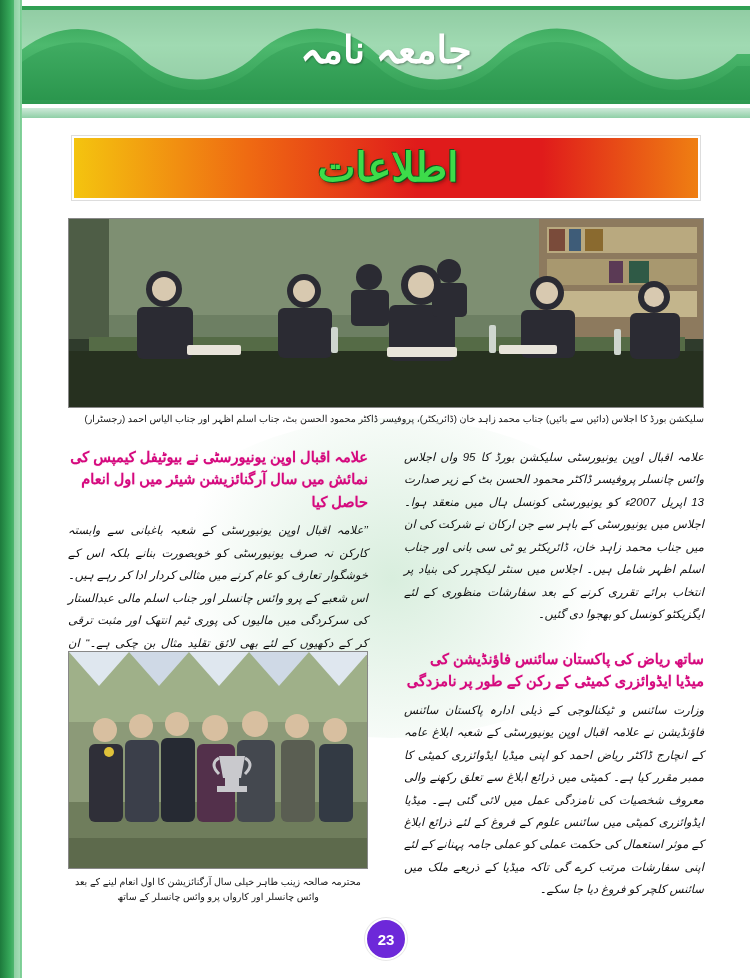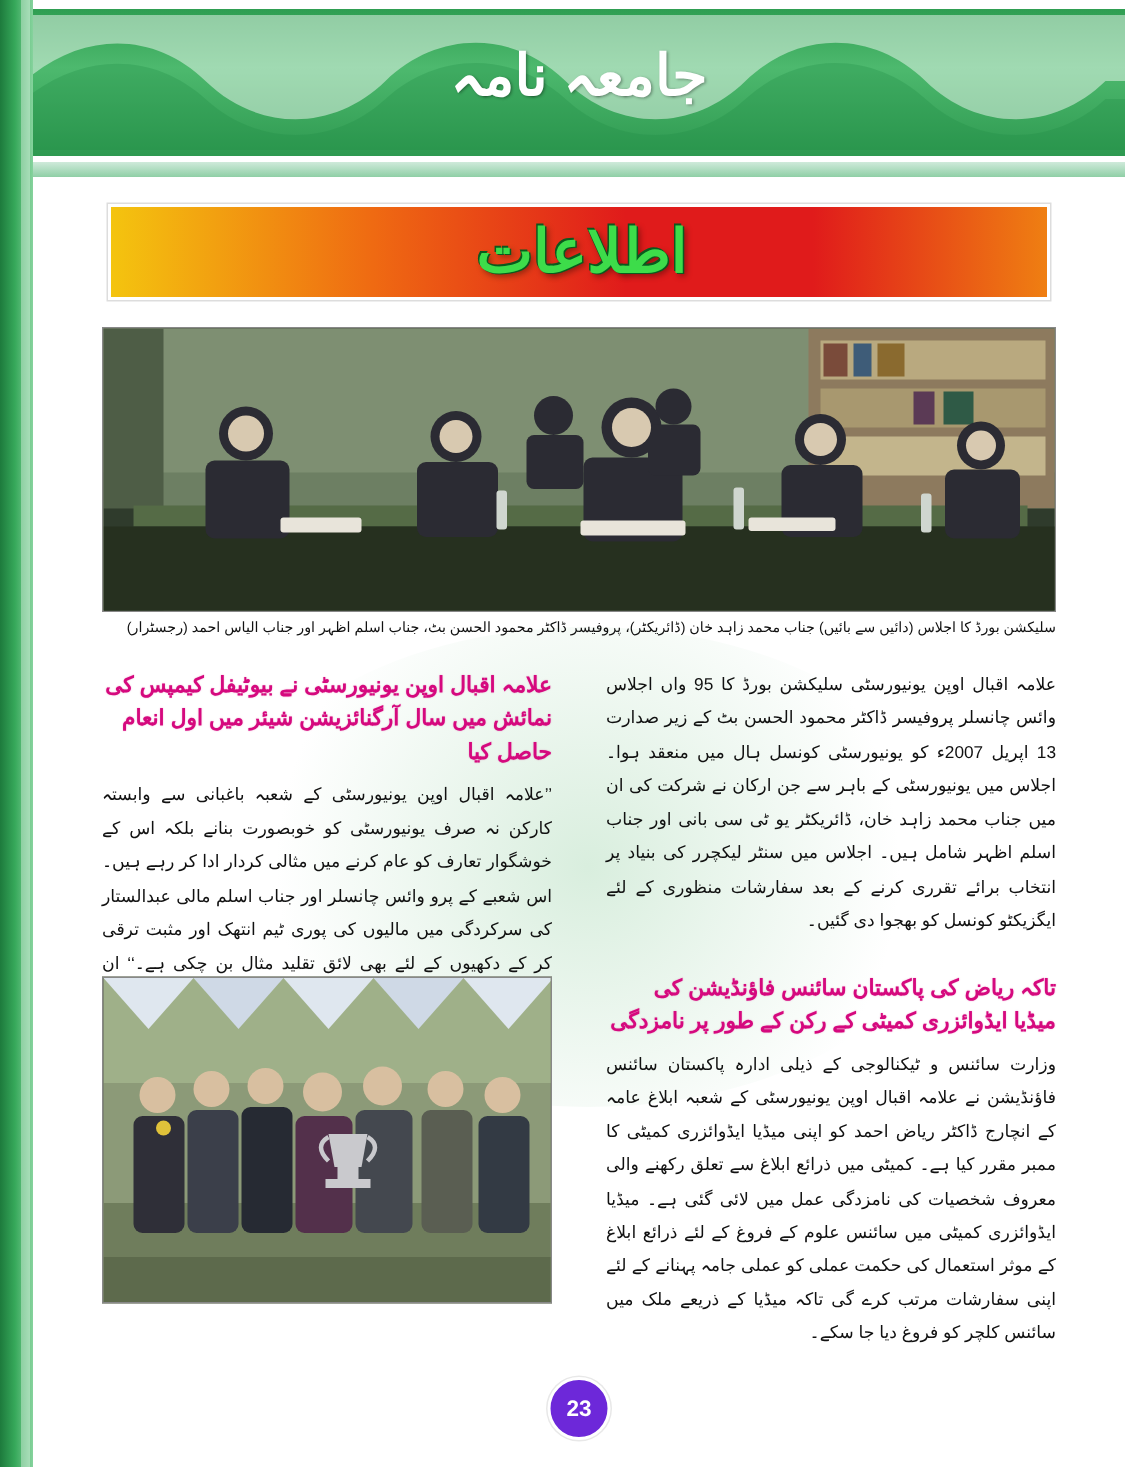--- a/index.html
+++ b/index.html
@@ -152,20 +152,21 @@
     direction: rtl;
     margin-bottom: 6px;
     text-shadow: 0 0 1px rgba(213,9,126,.4);
   }
   .body-ur {
     font-size: 11.5px;
     line-height: 1.95;
     color: #111;
     direction: rtl;
     text-align: justify;
+    font-style: italic;
   }
 
   
   .photo-bottom {
     position: absolute;
     left: 46px; top: 533px;
     width: 300px; height: 218px;
     border: 1px solid #888;
     overflow: hidden;
     background: #6a7a55;
@@ -329,23 +330,24 @@
         <g fill="#c9c9cd">
           <path d="M150,104 l26,0 l-4,22 l-18,0 z"></path>
           <rect x="156" y="126" width="14" height="8"></rect>
           <rect x="148" y="134" width="30" height="6"></rect>
           <path d="M150,106 q-10,6 0,16" fill="none" stroke="#c9c9cd" stroke-width="3"></path>
           <path d="M176,106 q10,6 0,16" fill="none" stroke="#c9c9cd" stroke-width="3"></path>
         </g>
         <circle cx="40" cy="100" r="5" fill="#e0c23a"></circle>
       </svg>
     </div>
+    <div class="photo-cap-bottom">محترمہ صالحہ زینب طاہر خیلی سال آرگنائزیشن کا اول انعام لینے کے بعد وائس چانسلر اور کارواں پرو وائس چانسلر کے ساتھ</div>
 
     <div class="block-lower-right">
-      <div class="head-pink">تاکہ ریاض کی پاکستان سائنس فاؤنڈیشن کی میڈیا ایڈوائزری کمیٹی کے رکن کے طور پر نامزدگی</div>
+      <div class="head-pink">ساتھ ریاض کی پاکستان سائنس فاؤنڈیشن کی میڈیا ایڈوائزری کمیٹی کے رکن کے طور پر نامزدگی</div>
       <div class="body-ur">وزارت سائنس و ٹیکنالوجی کے ذیلی ادارہ پاکستان سائنس فاؤنڈیشن نے علامہ اقبال اوپن یونیورسٹی کے شعبہ ابلاغ عامہ کے انچارج ڈاکٹر ریاض احمد کو اپنی میڈیا ایڈوائزری کمیٹی کا ممبر مقرر کیا ہے۔ کمیٹی میں ذرائع ابلاغ سے تعلق رکھنے والی معروف شخصیات کی نامزدگی عمل میں لائی گئی ہے۔ میڈیا ایڈوائزری کمیٹی میں سائنس علوم کے فروغ کے لئے ذرائع ابلاغ کے موثر استعمال کی حکمت عملی کو عملی جامہ پہنانے کے لئے اپنی سفارشات مرتب کرے گی تاکہ میڈیا کے ذریعے ملک میں سائنس کلچر کو فروغ دیا جا سکے۔</div>
     </div>
 
     <div class="pagenum">23</div>
 
   </div>
 
 </div>
 
 </body></html>

